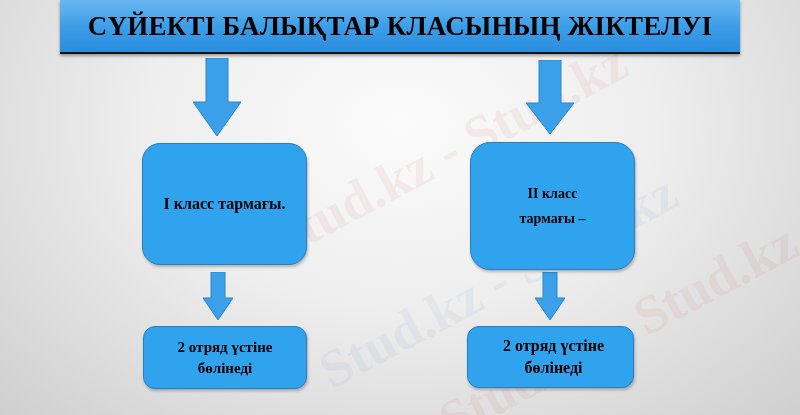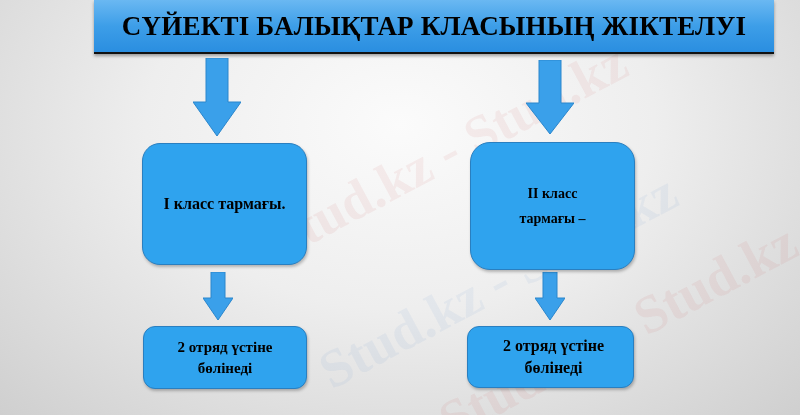--- a/index.html
+++ b/index.html
@@ -6,21 +6,21 @@
   body {
     width:800px; height:415px; overflow:hidden; position:relative;
     background: radial-gradient(ellipse at 50% 30%, #fbfbfb 0%, #eeeeee 45%, #cfcfcf 100%);
     font-family: "Liberation Serif", "DejaVu Serif", serif;
   }
   .title-bar {
     position:absolute; left:60px; top:0; width:680px; height:52px;
     background: linear-gradient(to bottom, #6ab8f2 0%, #3d9ee8 50%, #2a8ee0 100%);
     border-bottom:2px solid #111;
     box-shadow: 0 2px 3px rgba(0,0,0,0.35);
-    display:flex; align-items:center; justify-content:center;margin-left:34px;
+    display:flex; align-items:center; justify-content:center;
   }
   .title-text {
     font-weight:bold; font-size:27px; color:#000; letter-spacing:0.2px;
   }
   .box {
     position:absolute; background:#2fa3ee;
     border:1px solid #2a7fc0; border-radius:16px;
     box-shadow: 1px 2px 3px rgba(0,0,0,0.25);
     display:flex; align-items:center; justify-content:center; text-align:center;
     font-weight:bold; color:#000;

